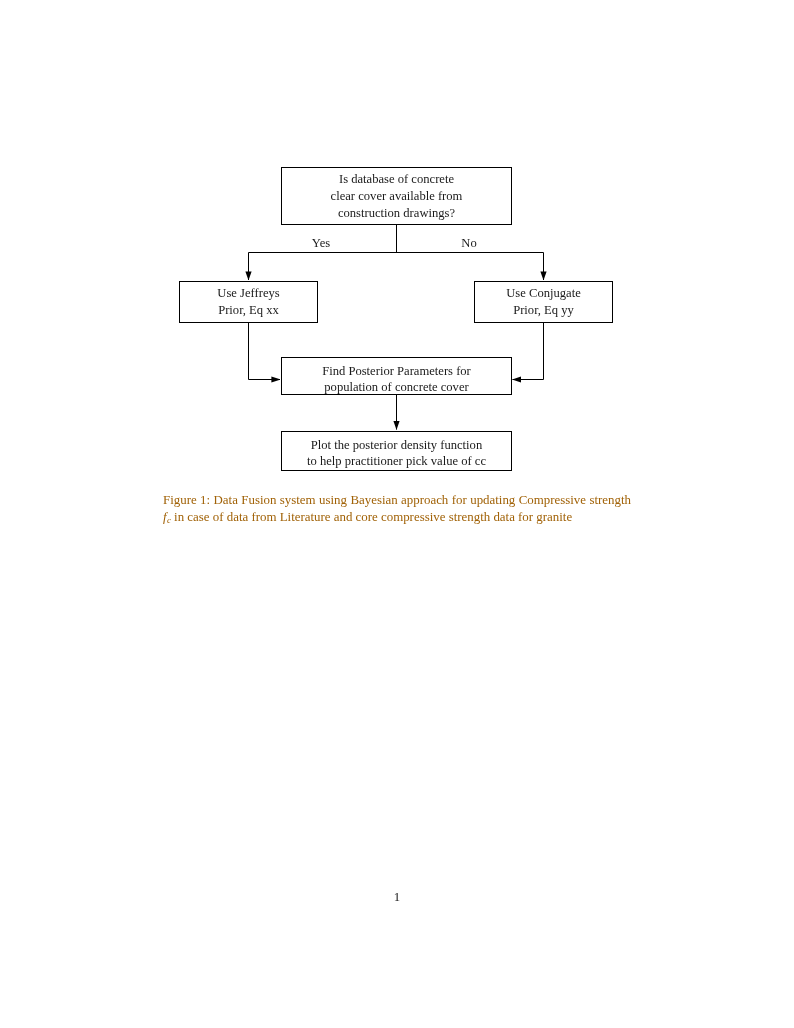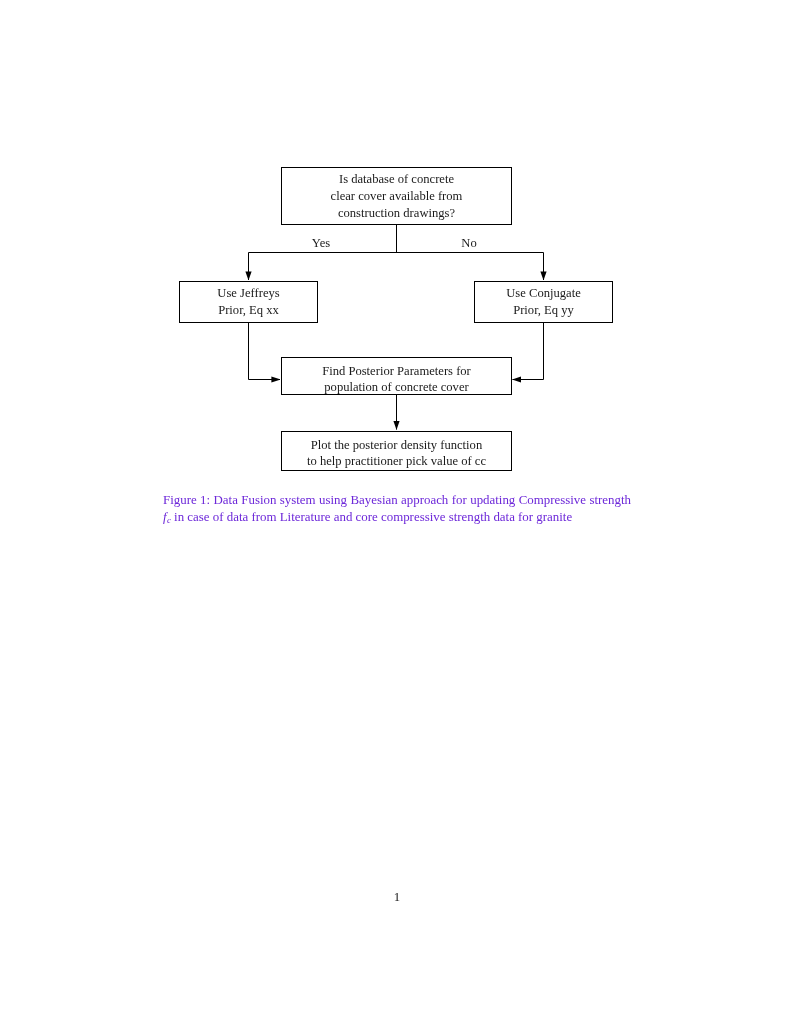--- a/index.html
+++ b/index.html
@@ -57,21 +57,21 @@
   
   #caption {
     position: absolute;
     left: 163px;
     top: 492px;
     width: 468px;
     font-size: 12.9px;
     line-height: 17.2px;
     text-align: justify;
     text-justify: inter-word;
-    color: #6d28d9;
+    color: #a16207;
   }
   #caption .mathvar {
     font-style: italic;
     font-family: "Liberation Serif", "DejaVu Serif", serif;
   }
   #caption .mathsub {
     font-style: italic;
     font-size: 9px;
     vertical-align: -0.22em;
     padding-left: 0.3px;

